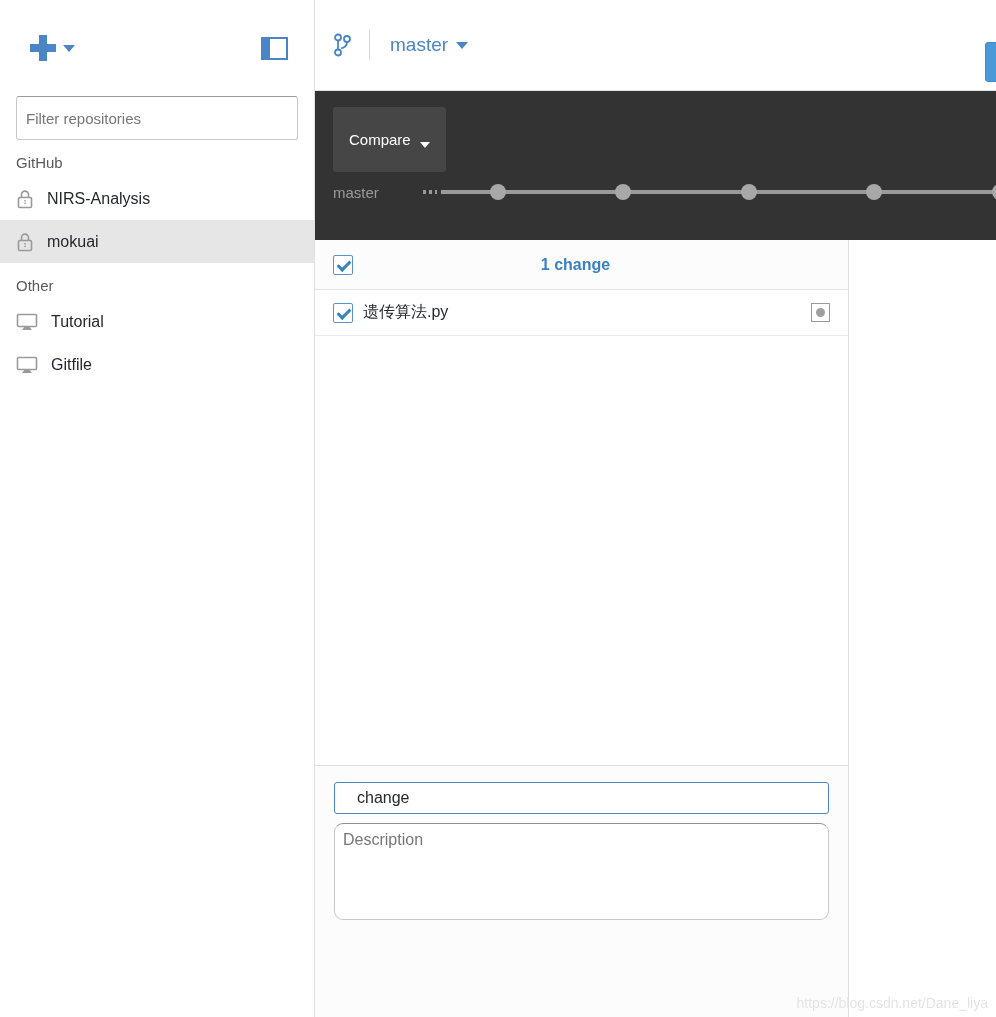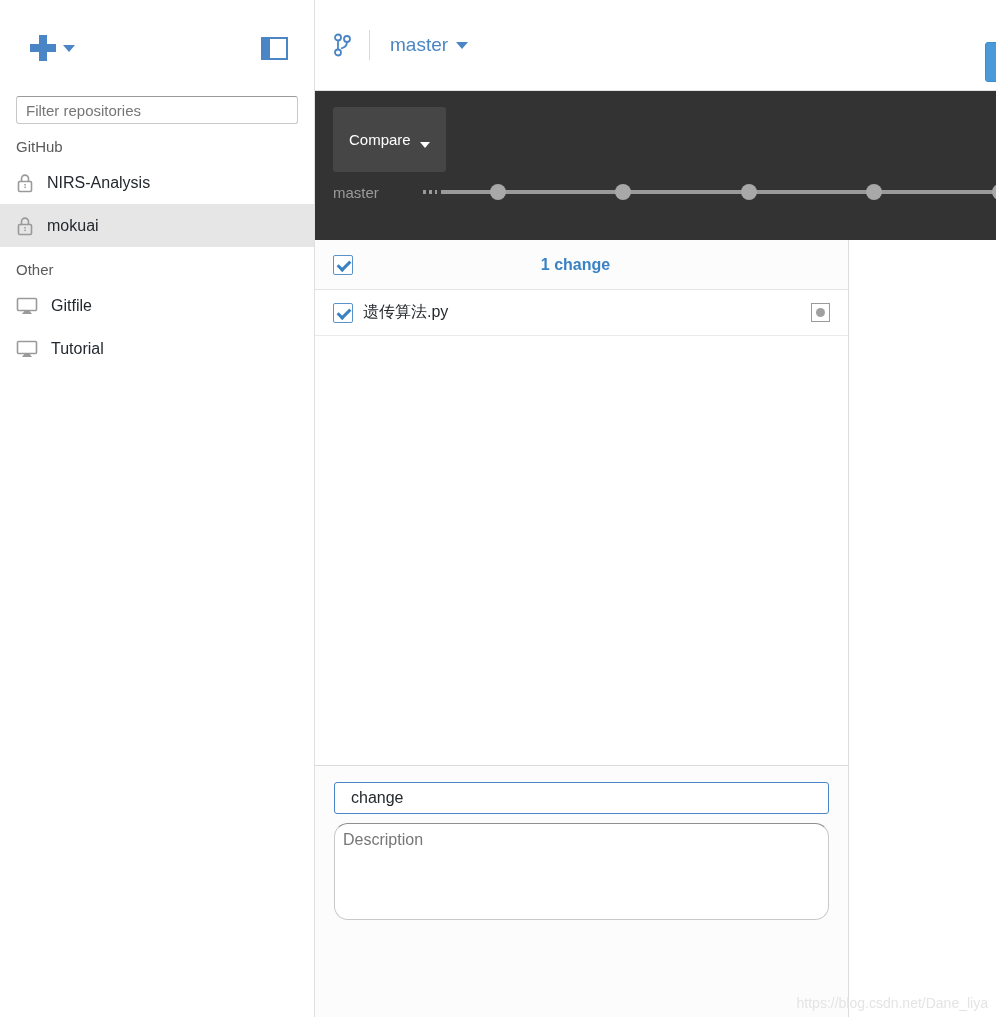--- a/index.html
+++ b/index.html
@@ -84,21 +84,21 @@
     right: 2px; top: 2px;
     width: 16px; height: 19px;
     background: #ffffff;
   }
 
   .filter-wrap {
     padding: 0 16px;
   }
   .filter-input {
     width: 100%;
-    height: 28px;
+    height: 44px;
     box-sizing: border-box;
     border: 1px solid #c9c9c9;
     border-top-color: #9b9b9b;
     border-radius: 3px;
     padding: 0 9px;
     font-family: "Liberation Sans", sans-serif;
     font-size: 15px;
     color: #24292e;
     outline: none;
     background: #fff;
@@ -354,35 +354,35 @@
     background: #fcfcfc;
     padding: 16px 19px 0 19px;
     box-sizing: border-box;
   }
   .commit-summary {
     width: 100%;
     height: 32px;
     box-sizing: border-box;
     border: 1px solid #4a86c5;
     border-radius: 3px;
-    padding: 0 16px;
+    padding: 0 22px;
     font-family: "Liberation Sans", sans-serif;
     font-size: 16px;
     color: #24292e;
     outline: none;
     background: #fff;
   }
   .commit-description {
     width: 100%;
     height: 97px;
     margin-top: 9px;
     box-sizing: border-box;
     border: 1px solid #c9c9c9;
     border-top-color: #8f8f8f;
-    border-radius: 14px;
+    border-radius: 9px;
     padding: 7px 8px;
     font-family: "Liberation Sans", sans-serif;
     font-size: 16px;
     color: #24292e;
     outline: none;
     resize: none;
     background: #fff;
   }
   .commit-description::placeholder { color: #767676; }
   .commit-btn {
@@ -477,31 +477,31 @@
 
     <div class="group-header">Other</div>
 
     <div class="repo-item">
       <span class="repo-icon">
         <svg width="22" height="20" viewBox="0 0 22 20">
           <rect x="1.5" y="2.5" width="19" height="12" rx="1" fill="none" stroke="#9a9a9a" stroke-width="1.6"></rect>
           <path d="M6 18 H16 L13.5 14.8 H8.5 Z" fill="#9a9a9a"></path>
         </svg>
       </span>
-      <span>Gitfile</span>
+      <span>Tutorial</span>
     </div>
 
     <div class="repo-item">
       <span class="repo-icon">
         <svg width="22" height="20" viewBox="0 0 22 20">
           <rect x="1.5" y="2.5" width="19" height="12" rx="1" fill="none" stroke="#9a9a9a" stroke-width="1.6"></rect>
           <path d="M6 18 H16 L13.5 14.8 H8.5 Z" fill="#9a9a9a"></path>
         </svg>
       </span>
-      <span>Tutorial</span>
+      <span>Gitfile</span>
     </div>
 
   </div>
 
   <div class="main">
 
     <div class="topbar">
       <div class="branch-selector">
         <span class="branch-icon">
           <svg width="20" height="26" viewBox="0 0 20 26">

